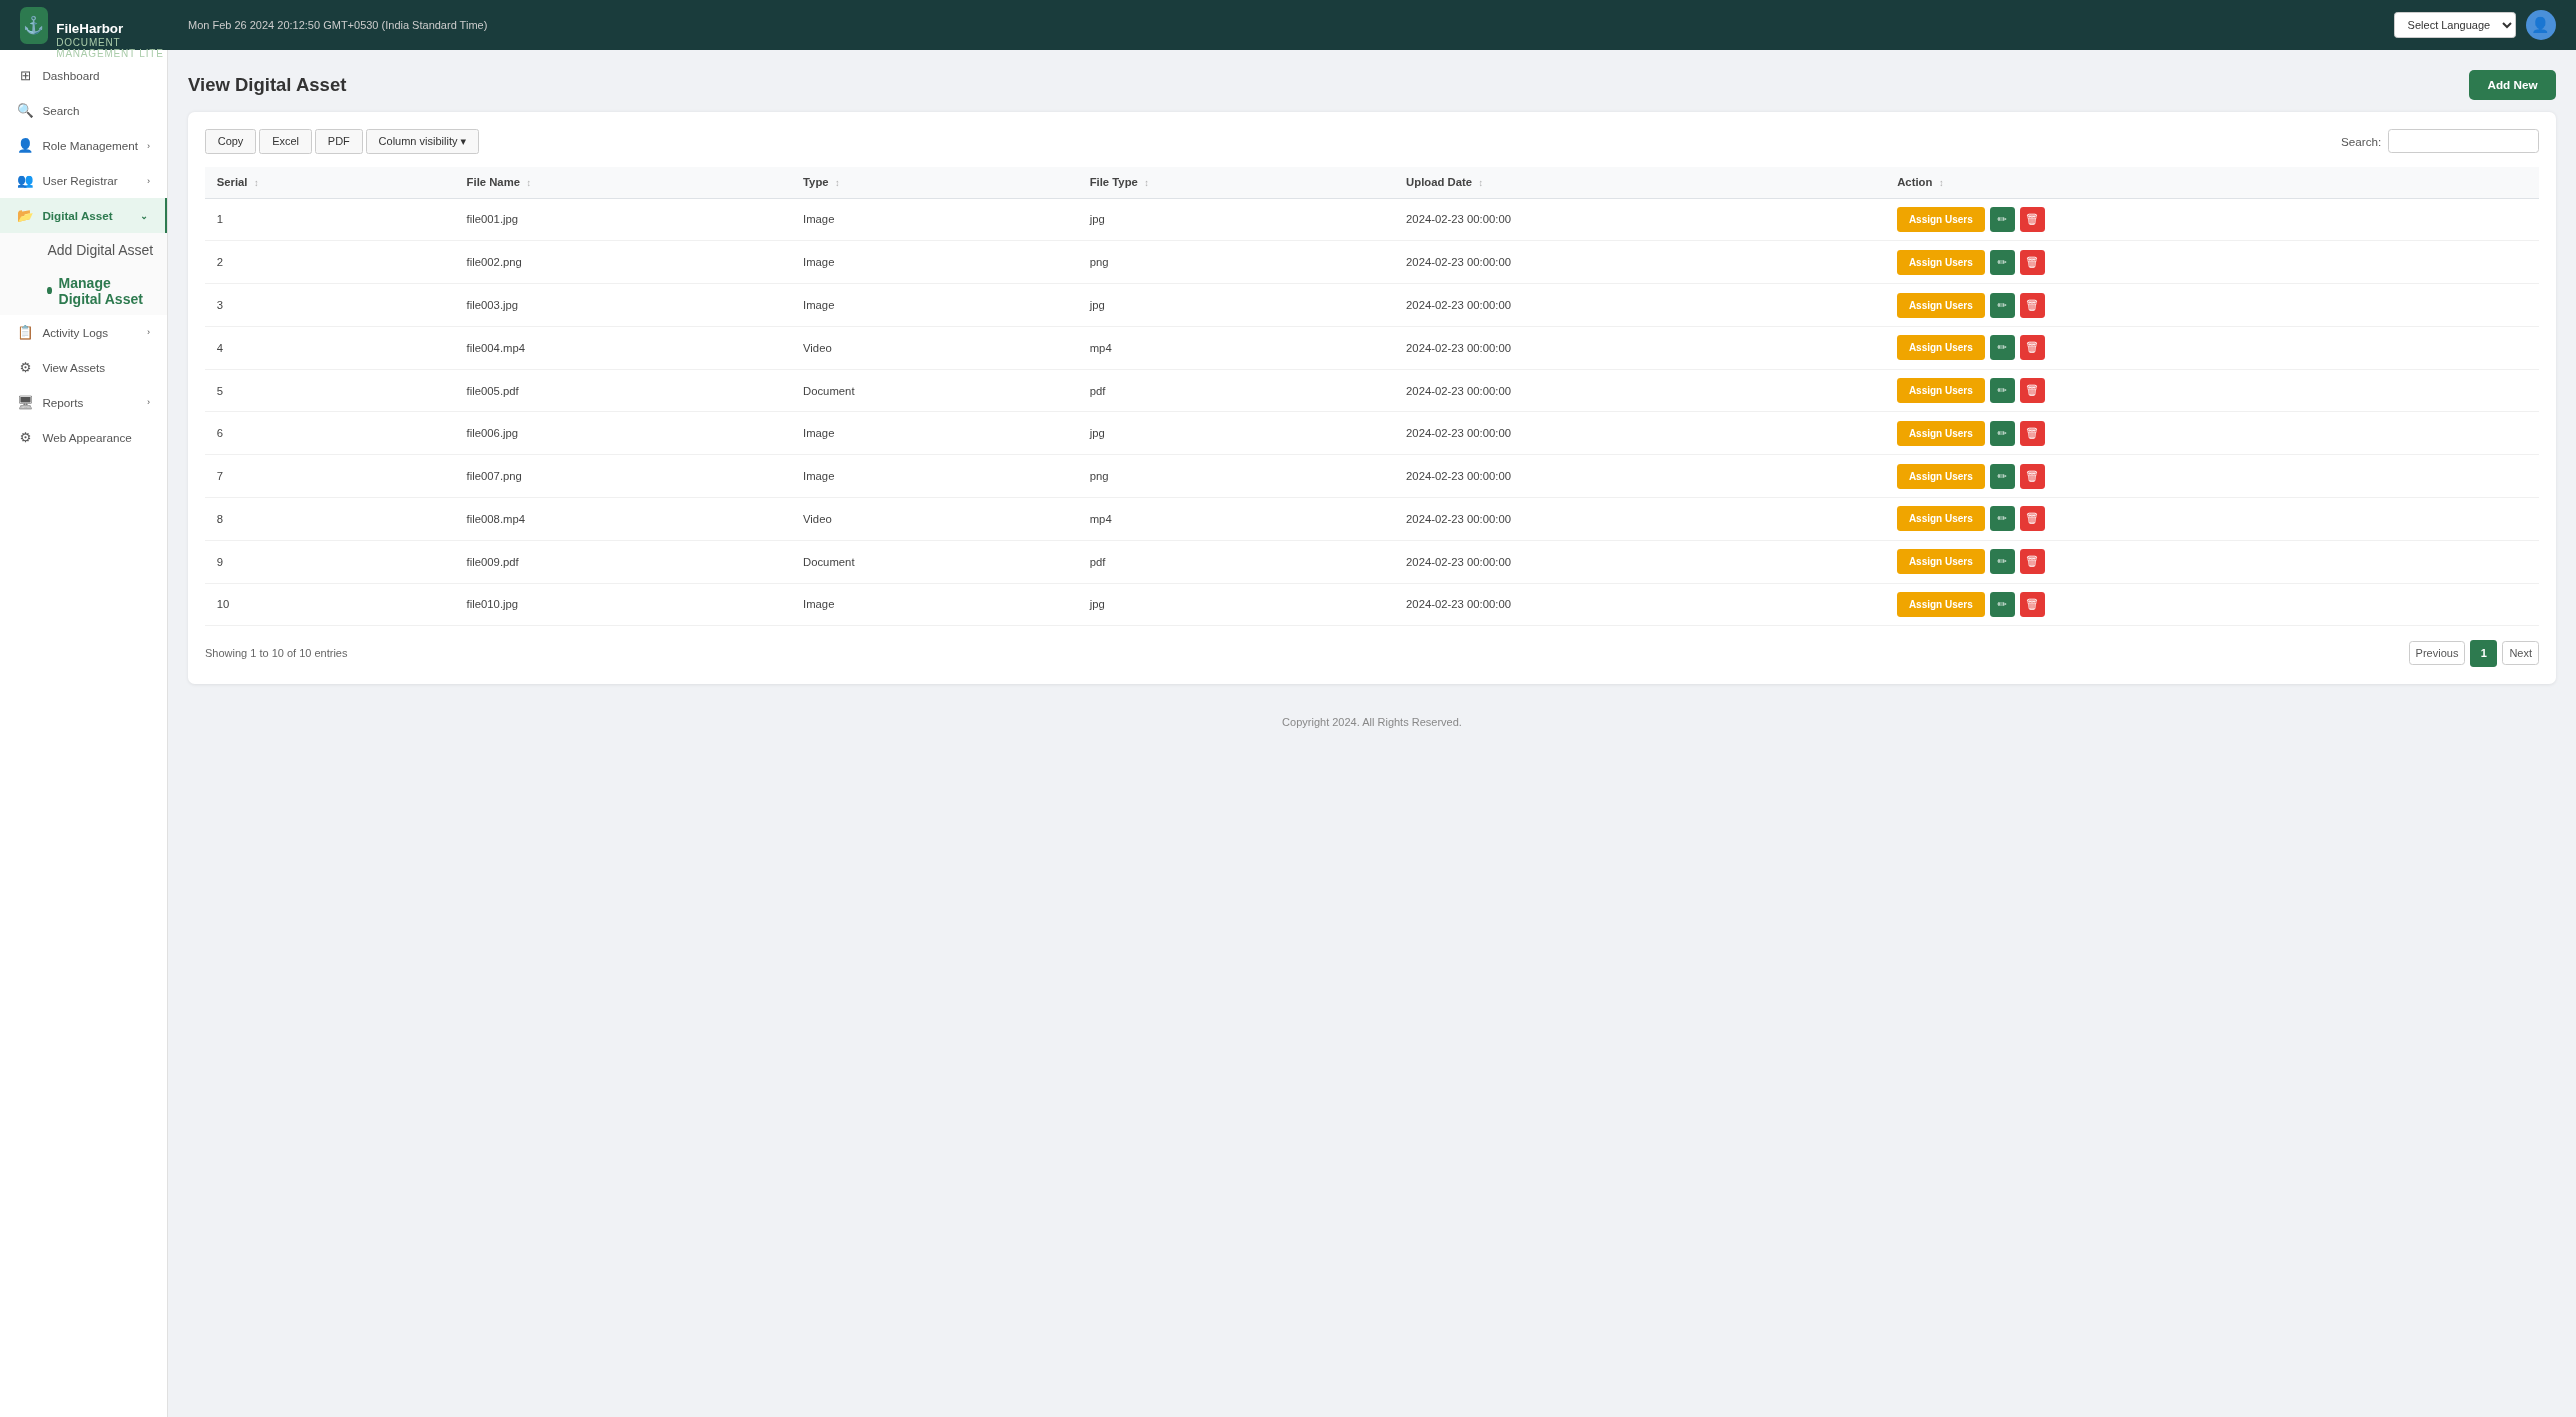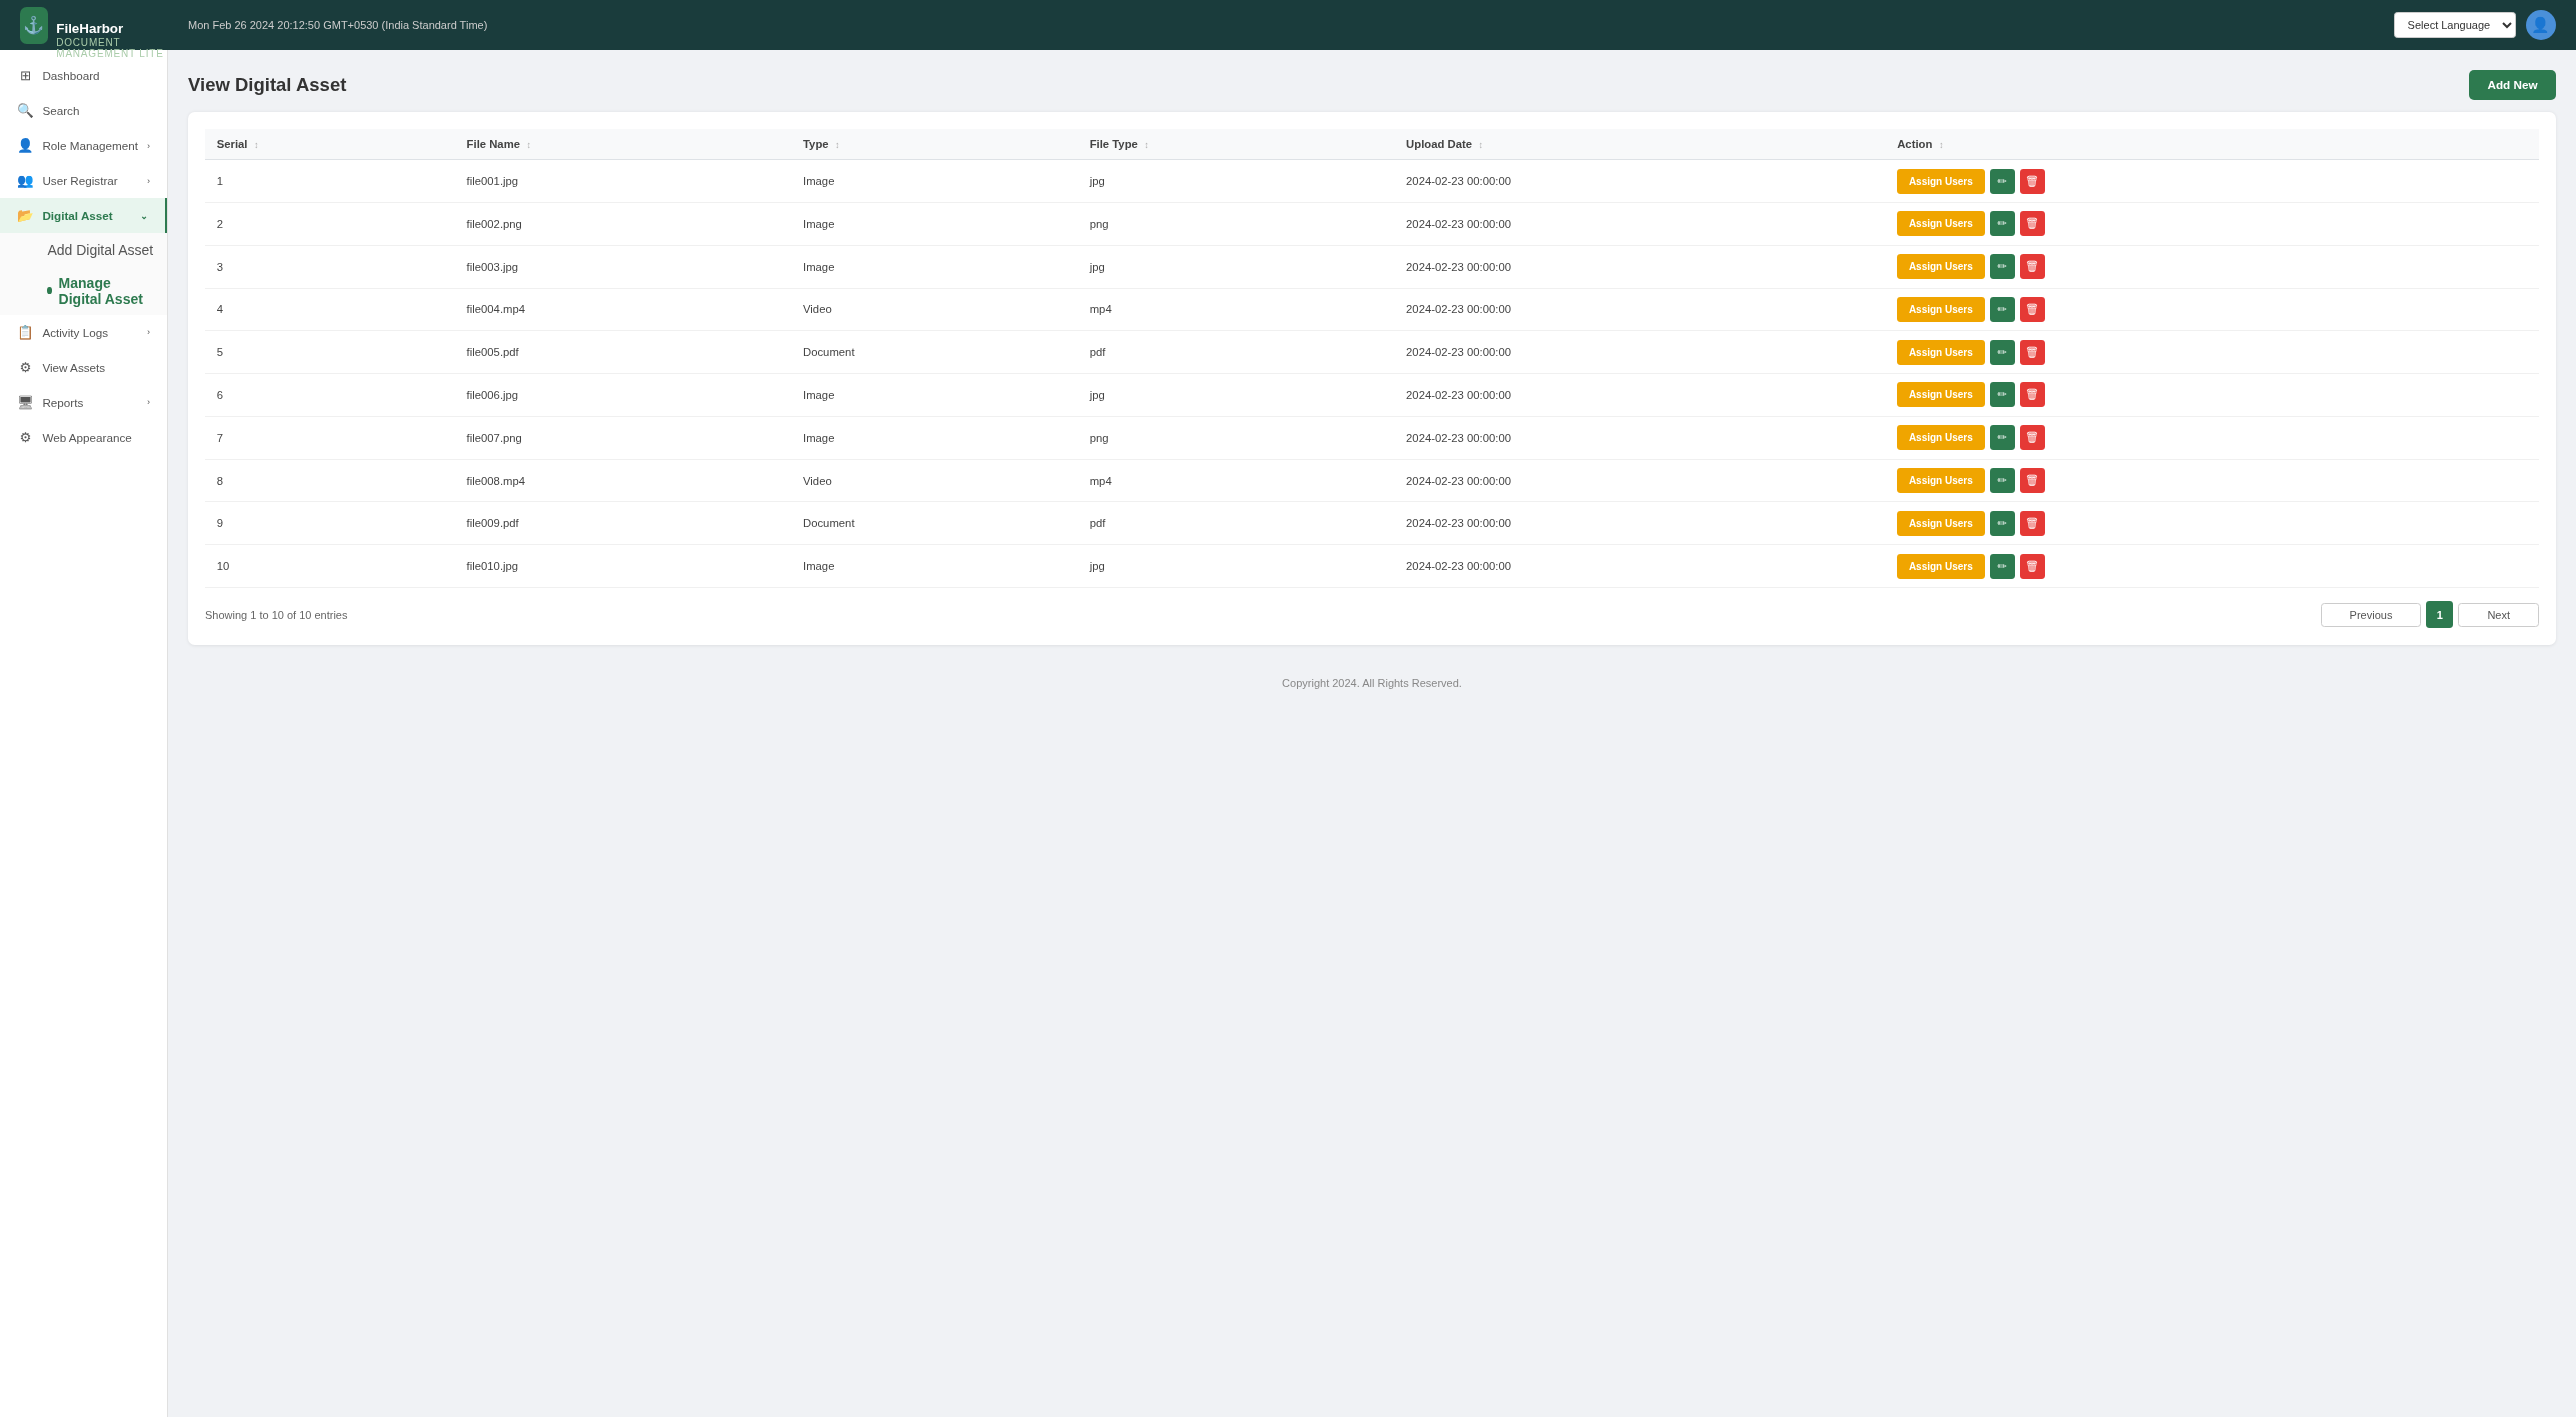--- a/index.html
+++ b/index.html
@@ -237,21 +237,21 @@
     
     .table-footer {
       display: flex;
       align-items: center;
       justify-content: space-between;
       margin-top: 13.4px;
     }
     .showing-text { font-size: 11px; color: #666; }
     .pagination { display: flex; align-items: center; gap: 5px; }
     .page-btn {
-      padding: 5px 28px;
+      padding: 5px 6px;
       border: 0.8px solid #ccc;
       background: white;
       border-radius: 3.4px;
       cursor: pointer;
       font-size: 11px;
       color: #555;
       text-align: right;
     }
     .page-num {
       width: 27px; height: 27px;
@@ -351,20 +351,32 @@
   </nav>
 
   <main class="main">
     <div class="page-header">
       <h1 class="page-title">View Digital Asset</h1>
       <button class="btn-add-new">Add New</button>
     </div>
 
     <div class="card">
 
+      <div class="table-toolbar">
+        <div class="toolbar-btns">
+          <button class="toolbar-btn">Copy</button>
+          <button class="toolbar-btn">Excel</button>
+          <button class="toolbar-btn">PDF</button>
+          <button class="toolbar-btn dropdown">Column visibility</button>
+        </div>
+        <div class="search-area">
+          <span class="search-label">Search:</span>
+          <input type="text" class="search-input" style="">
+        </div>
+      </div>
 
       <table>
         <thead>
           <tr>
             <th><span>Serial</span> <span class="sort-icon">↕</span></th>
             <th><span>File Name</span> <span class="sort-icon">↕</span></th>
             <th><span>Type</span> <span class="sort-icon">↕</span></th>
             <th><span>File Type</span> <span class="sort-icon">↕</span></th>
             <th><span>Upload Date</span> <span class="sort-icon">↕</span></th>
             <th><span>Action</span> <span class="sort-icon">↕</span></th>

